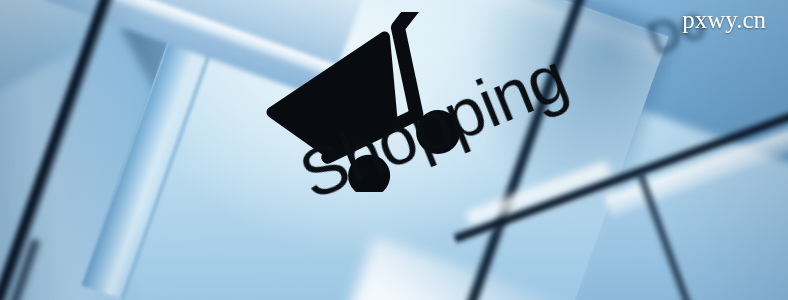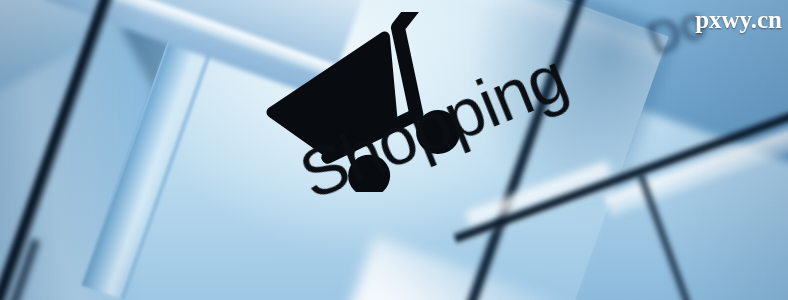--- a/index.html
+++ b/index.html
@@ -261,24 +261,24 @@
     font-weight: 400;
     color: #0b0f14;
     letter-spacing: -1px;
     white-space: nowrap;
     filter: blur(0.45px);
   }
 
   
   .watermark {
     position: absolute;
-    right: 6px;
+    right: 22px;
     top: 6px;
     font-family: "Liberation Serif", serif;
-    font-weight: bold;
+    font-weight: normal;
     font-size: 25px;
     color: #ffffff;
     letter-spacing: 0px;
     text-shadow: 0 1px 2px rgba(0,0,0,0.45);
     white-space: nowrap;
   }
 
   
   .photo-soften {
     position: absolute;

